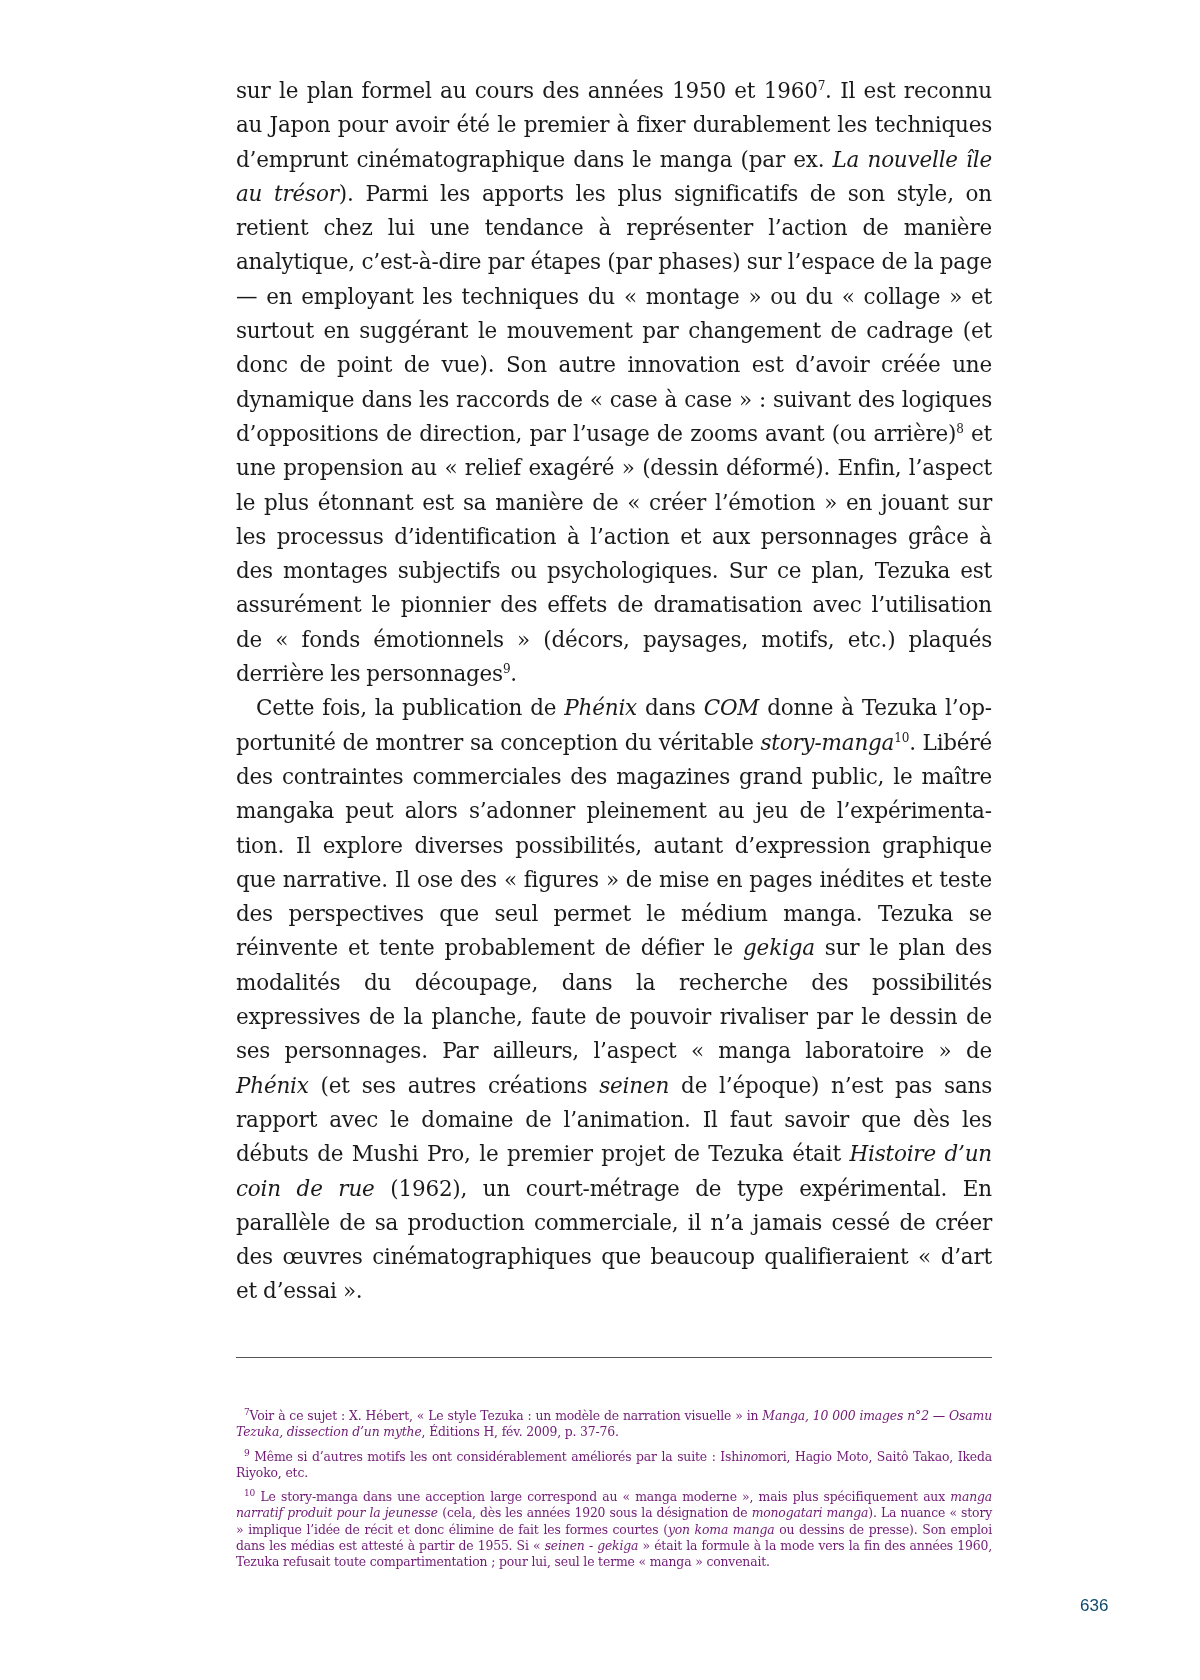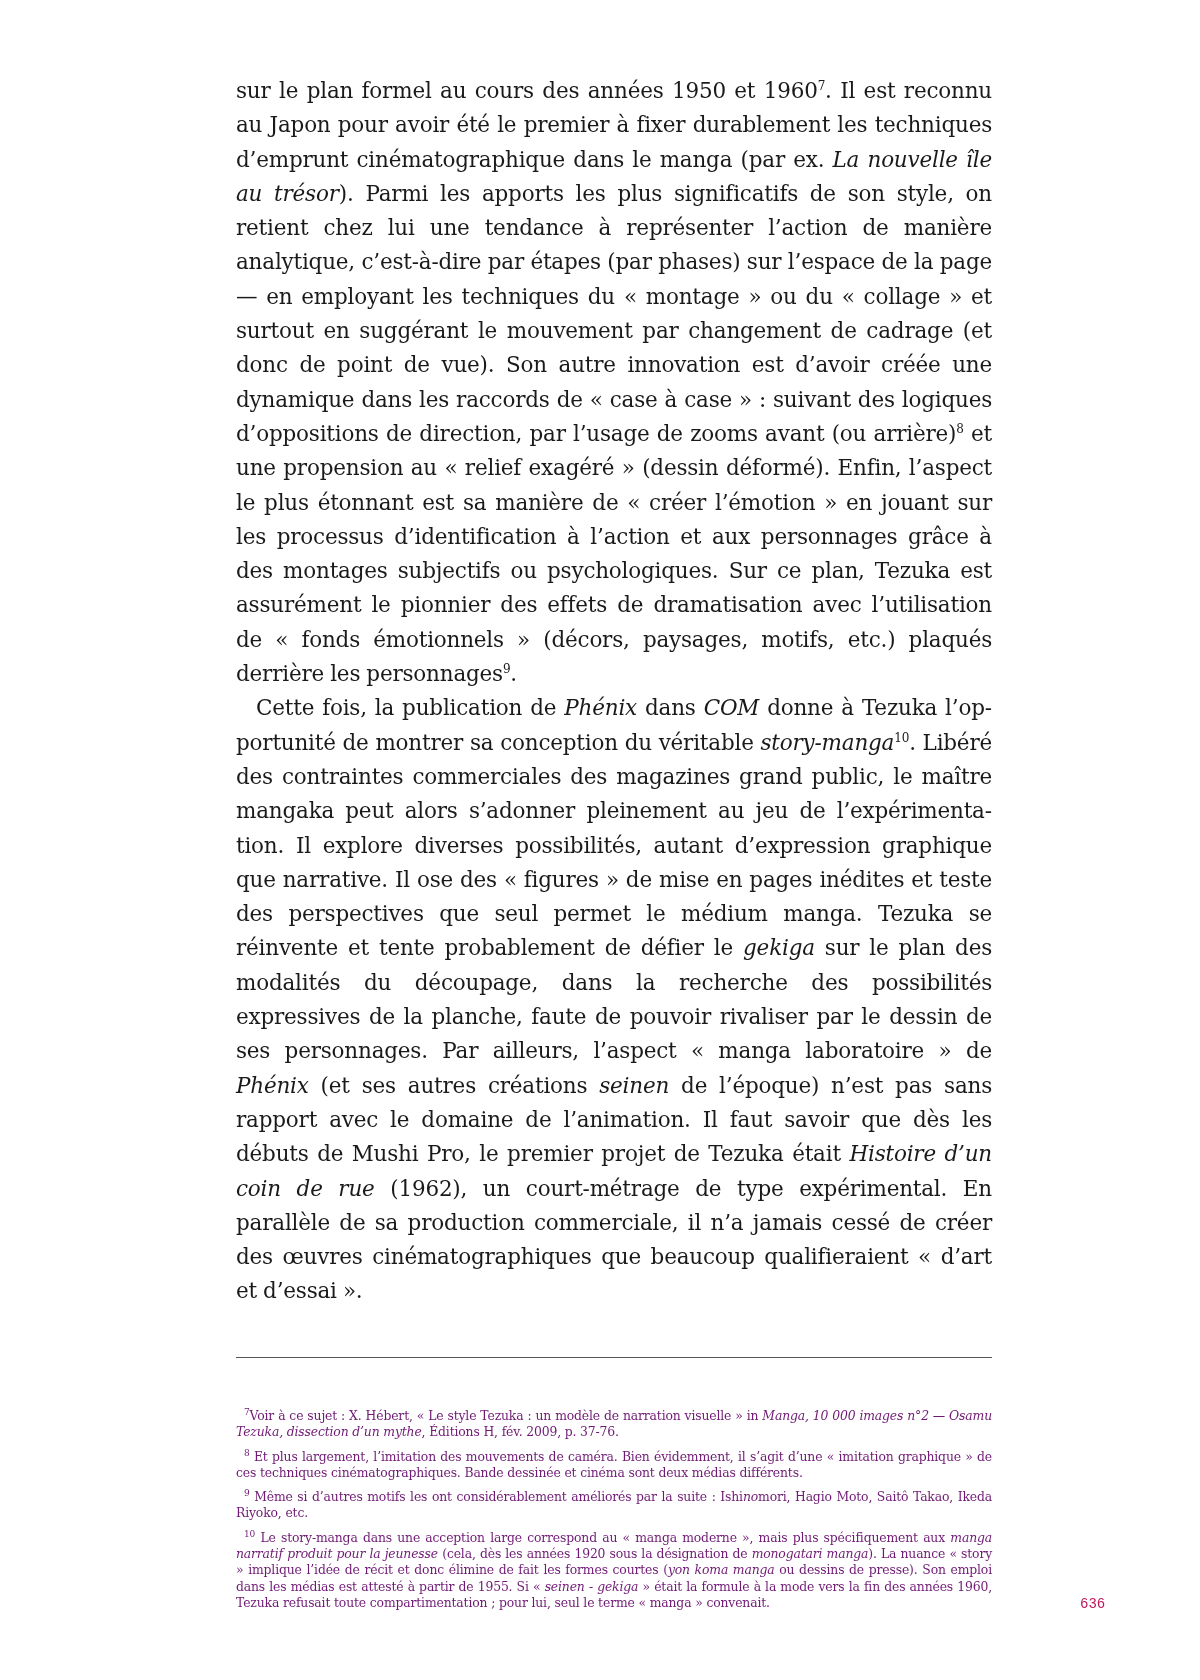--- a/index.html
+++ b/index.html
@@ -24,32 +24,31 @@
     .footnotes {
       position: absolute; left: 236px; top: 1383px; width: 756px;
       font-size: 12.4px; line-height: 16.3px; text-align: justify; color: #701a75;
       letter-spacing: -0.15px;
       margin-top: 25px;
     }
     .footnotes p { margin: 0 0 8px 0; text-indent: 8px; }
     .footnotes sup { font-size: 9px; line-height: 0; vertical-align: 5px; }
     .page-number {
       position: absolute; left: 1080px; top: 1596px;
-      font-family: Liberation Mono, monospace; font-size: 14px; color: #be185d;
+      font-family: Liberation Sans, sans-serif; font-size: 17px; color: #0c4a6e;
     }
   </style>
 </head>
 <body>
 
 <div class="page">
   <div class="body-text" id="body-text">
       <p class=""><span>sur le plan formel au cours des années 1950 et 1960</span><sup>7</sup><span>. Il est reconnu au Japon pour avoir été le premier à fixer durablement les techniques d’emprunt cinématographique dans le manga (par ex. </span><em>La nouvelle île au trésor</em><span>). Parmi les apports les plus significatifs de son style, on retient chez lui une tendance à représenter l’action de manière analytique, c’est-à-dire par étapes (par phases) sur l’espace de la page — en employant les techniques du « montage » ou du « collage » et surtout en suggérant le mouvement par changement de cadrage (et donc de point de vue). Son autre innovation est d’avoir créée une dynamique dans les raccords de « case à case » : suivant des logiques d’oppositions de direction, par l’usage de zooms avant (ou arrière)</span><sup>8</sup><span> et une propension au « relief exagéré » (dessin déformé). Enfin, l’aspect le plus éton­nant est sa manière de « créer l’émotion » en jouant sur les processus d’identification à l’action et aux personnages grâce à des montages sub­jectifs ou psychologiques. Sur ce plan, Tezuka est assurément le pionnier des effets de dramatisation avec l’utilisation de « fonds émotionnels » (décors, paysages, motifs, etc.) plaqués derrière les personnages</span><sup>9</sup><span>.</span></p>
       <p class="indent"><span>Cette fois, la publication de </span><em>Phénix</em><span> dans </span><em>COM</em><span> donne à Tezuka l’op­portunité de montrer sa conception du véritable </span><em>story-manga</em><sup>10</sup><span>. Libéré des contraintes commerciales des magazines grand public, le maître mangaka peut alors s’adonner pleinement au jeu de l’expérimenta­tion. Il explore diverses possibilités, autant d’expression graphique que narrative. Il ose des « figures » de mise en pages inédites et teste des perspectives que seul permet le médium manga. Tezuka se réinvente et tente probablement de défier le </span><em>gekiga</em><span> sur le plan des modalités du découpage, dans la recherche des possibilités expressives de la planche, faute de pouvoir rivaliser par le dessin de ses personnages. Par ailleurs, l’aspect « manga laboratoire » de </span><em>Phénix</em><span> (et ses autres créations </span><em>seinen</em><span> de l’époque) n’est pas sans rapport avec le domaine de l’animation. Il faut savoir que dès les débuts de Mushi Pro, le premier projet de Tezuka était </span><em>Histoire d’un coin de rue</em><span> (1962), un court-métrage de type expérimental. En parallèle de sa production commerciale, il n’a jamais cessé de créer des œuvres cinématographiques que beaucoup qualifie­raient « d’art et d’essai ».</span></p>
     </div>
   <div class="rule"></div>
   <div class="footnotes" id="footnotes">
       <p><sup>7</sup><span>Voir à ce sujet : X. Hébert, « Le style Tezuka : un modèle de narration visuelle » in </span><em>Manga, 10 000 images n°2 — Osamu Tezuka, dissection d’un mythe</em><span>, Éditions H, fév. 2009, p. 37-76.</span></p>
-      <p><sup>8</sup><span> Et plus largement, l’imitation des mouvements de caméra. Bien évidemment, il s’agit d’une « imitation graphique » de ces techniques cinématographiques. Bande dessinée et cinéma sont deux médias différents.</span></p>
       <p><sup>9</sup><span> Même si d’autres motifs les ont considérablement améliorés par la suite : Ishi</span><em>no</em><span>mori, Hagio Moto, Saitô Takao, Ikeda Riyoko, etc.</span></p>
       <p><sup>10</sup><span> Le story-manga dans une acception large correspond au « manga moderne », mais plus spécifiquement aux </span><em>manga narratif produit pour la jeunesse</em><span> (cela, dès les années 1920 sous la désignation de </span><em>monogatari manga</em><span>). La nuance « story » implique l’idée de récit et donc élimine de fait les formes courtes (</span><em>yon koma manga</em><span> ou dessins de presse). Son emploi dans les médias est attesté à partir de 1955. Si « </span><em>seinen - gekiga</em><span> » était la formule à la mode vers la fin des années 1960, Tezuka refusait toute compartimentation ; pour lui, seul le terme « manga » convenait.</span></p>
     </div>
   <div class="page-number">636</div>
 </div>
 
 </body></html>

